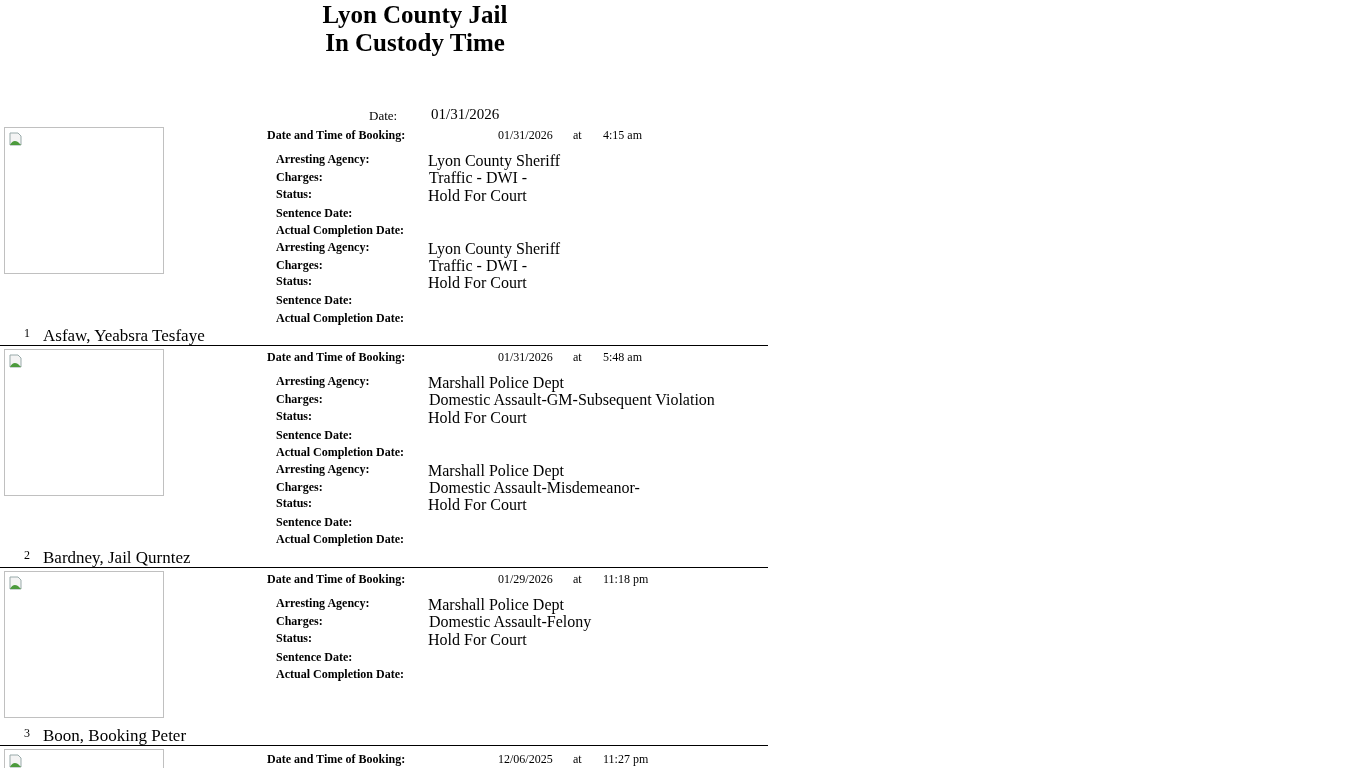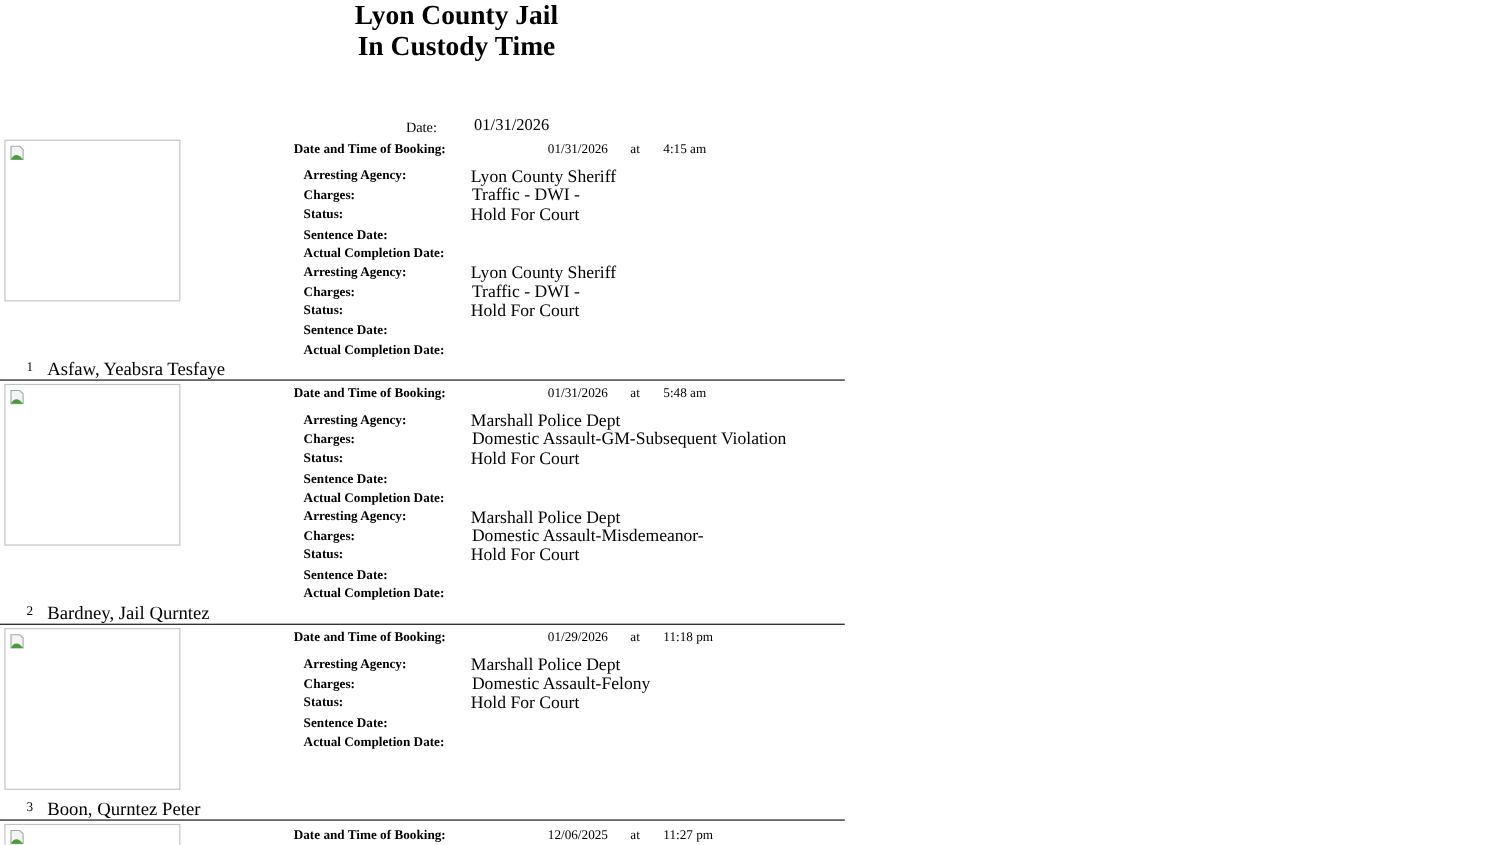--- a/index.html
+++ b/index.html
@@ -130,21 +130,21 @@
   <div class="lbl" style="top:27px;">Arresting Agency:</div>
   <div class="val" style="top:27px;">Marshall Police Dept</div>
   <div class="lbl" style="top:45px;">Charges:</div>
   <div class="val charge" style="top:28px;margin-top:16px;">Domestic Assault-Felony</div>
   <div class="lbl" style="top:62px;">Status:</div>
   <div class="val" style="top:62px;">Hold For Court</div>
   <div class="lbl" style="top:81px;">Sentence Date:</div>
   <div class="lbl" style="top:98px;">Actual Completion Date:</div>
 
   <div class="idx" style="top:157px;">3</div>
-  <div class="name" style="top:157px;">Boon, Qurntez Peter</div>
+  <div class="name" style="top:157px;">Boon, Booking Peter</div>
 </div>
 <div class="sep" style="top:745px;"></div>
 
 <div class="record" style="top:747px;">
   <div class="photo">
     <svg class="broken-img" viewBox="0 0 14 14">
       <path d="M1 1 H9 L12 4 V13 H1 Z" fill="#f4f4f4" stroke="#9aa" stroke-width="1"></path>
       <path d="M1 13 Q4 7 9 10 L12 13 Z" fill="#4c9a3c"></path>
     </svg>
   </div>

